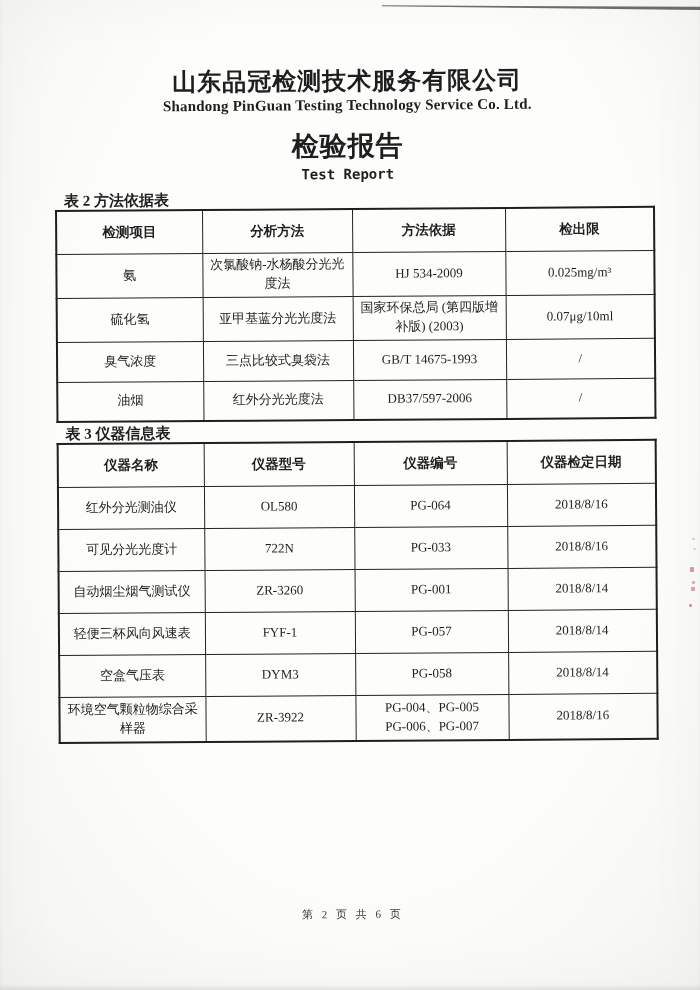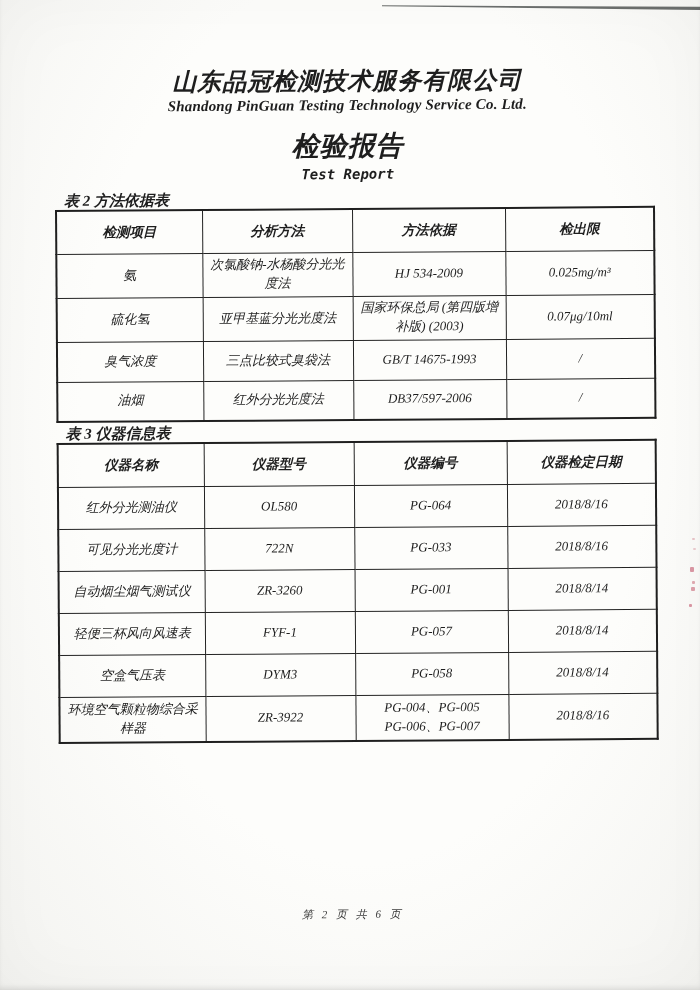--- a/index.html
+++ b/index.html
@@ -12,21 +12,20 @@
     overflow: hidden;
     position: relative;
     background: radial-gradient(ellipse at 52% 42%, #fdfdfb 55%, #f3f3f0 100%);
     font-family: "Liberation Serif", "DejaVu Serif", serif;
     color: #1e1e1e;
   }
   .paper {
     position: absolute;
     inset: 0;
     box-shadow: inset 0 -4px 6px -3px rgba(0,0,0,0.14), inset 0 0 70px rgba(0,0,0,0.03);
-    font-style: italic;
   }
   
   .edge-line {
     position: absolute;
     top: 3px;
     left: 382px;
     width: 318px;
     height: 7px;
     background: #4b4e4d;
     clip-path: polygon(0 32%, 100% 55%, 100% 100%, 0 48%);

